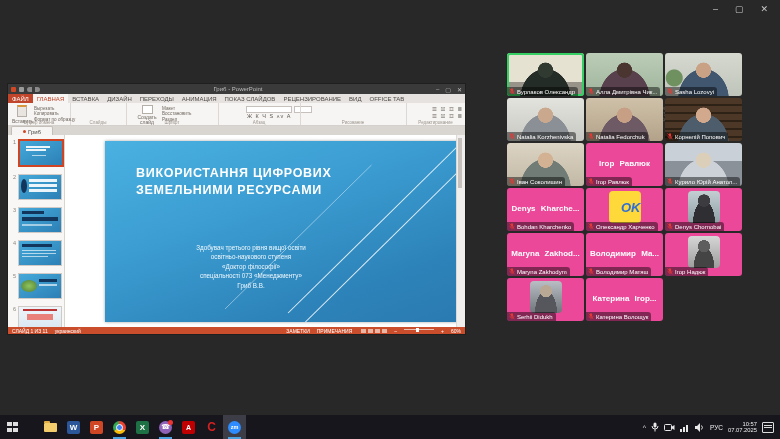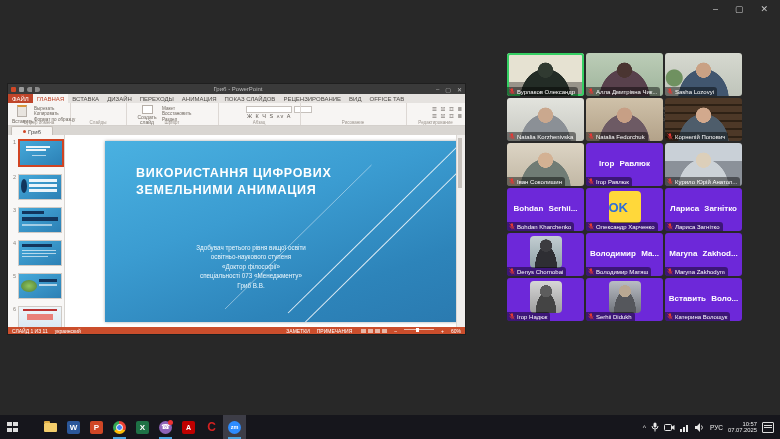--- a/index.html
+++ b/index.html
@@ -74,34 +74,34 @@
   .vscroll i{position:absolute;top:3px;left:1px;width:4px;height:50px;background:#c6c1bc;display:block;}
   .statusbar{position:absolute;left:0;right:0;bottom:0;height:7px;background:#cb4e2c;color:#fff;
              font-size:5px;display:flex;align-items:center;padding:0 4px;gap:7px;white-space:nowrap;}
   .statusbar .sp{flex:1;}
   .statusbar .vico{display:inline-block;width:5px;height:4px;background:#e9b7a6;margin-left:2px;}
   .statusbar .track{display:inline-block;width:30px;height:1px;background:#eac0b2;position:relative;top:-1px;}
   .statusbar .knob{position:absolute;left:12px;top:-1.5px;width:3px;height:4px;background:#fff;}
   
   .gallery{position:absolute;left:507px;top:53px;width:235px;display:grid;
            grid-template-columns:repeat(3,77px);grid-auto-rows:43px;gap:2px;}
-  .tile{position:relative;background:#6d28d9;border-radius:3px;overflow:hidden;}
+  .tile{position:relative;background:#ec4899;border-radius:3px;overflow:hidden;}
   .tile.active{box-shadow:0 0 0 2px #35cf63 inset;}
   .tile .fig{position:absolute;inset:0;
      background:radial-gradient(circle at 50% 40%, var(--head) 0 16%, transparent 17%),
                 radial-gradient(ellipse at 50% 108%, var(--body) 0 46%, transparent 47%);}
   .lbl{position:absolute;left:0;bottom:0;max-width:96%;display:flex;align-items:center;gap:2px;
        background:rgba(0,0,0,.45);border-radius:0 3px 0 0;color:#fff;font-size:6px;
        padding:1px 3px 1px 2px;white-space:nowrap;overflow:hidden;}
   .lbl svg{flex:0 0 auto;}
   .cname{position:absolute;top:37%;left:0;right:0;text-align:center;color:#fff;font-weight:bold;
          font-size:8px;word-spacing:3px;white-space:nowrap;overflow:hidden;}
   .avi{position:absolute;left:50%;top:3px;transform:translateX(-50%);width:32px;height:32px;
        border-radius:4px;overflow:hidden;}
-  .avi.ok{background:#ffd83a;display:flex;align-items:center;justify-content:flex-start;}
+  .avi.ok{background:#ffd83a;display:flex;align-items:center;justify-content:flex-end;font-style:italic;}
   .avi.ok b{color:#2f6fd6;font-size:13px;letter-spacing:0;}
   .avi.photo{background:radial-gradient(circle at 50% 32%, #5d5d5d 0 22%, transparent 23%),
              radial-gradient(ellipse at 50% 100%, #444 0 45%, transparent 46%),
              linear-gradient(#d6d6d6,#9d9d9d);}
   .avi.outdoor{background:radial-gradient(circle at 50% 30%, #3c3c40 0 22%, transparent 23%),
              radial-gradient(ellipse at 50% 100%, #2e2e33 0 48%, transparent 49%),
              linear-gradient(#c3ced2,#8fa0a6);}
   .avi.car{background:radial-gradient(circle at 50% 32%, #b9a893 0 22%, transparent 23%),
              radial-gradient(ellipse at 50% 100%, #55575c 0 48%, transparent 49%),
              linear-gradient(#b9bdc4,#70747b);}
@@ -316,21 +316,21 @@
       </div>
       <div class="canvas">
         <div class="slide">
           <svg class="lines" viewBox="0 0 351 181" preserveAspectRatio="none">
             <line x1="180" y1="172" x2="348" y2="4" stroke="rgba(255,255,255,.85)" stroke-width="1"></line>
             <line x1="197" y1="181" x2="351" y2="27" stroke="rgba(255,255,255,.85)" stroke-width="1"></line>
             <line x1="118" y1="168" x2="262" y2="24" stroke="rgba(255,255,255,.55)" stroke-width="0.8"></line>
           </svg>
           <div class="s-title">
             <div>ВИКОРИСТАННЯ  ЦИФРОВИХ</div>
-            <div>ЗЕМЕЛЬНИМИ АНИМАЦИЯ</div>
+            <div>ЗЕМЕЛЬНИМИ РЕСУРСАМИ</div>
           </div>
           <div class="s-sub">
             <div>Здобувач третього рівня вищої освіти</div>
             <div>освітньо-наукового ступеня</div>
             <div>«Доктор філософії»</div>
             <div>спеціальності 073 «Менеджменту»</div>
             <div>Гриб В.В.</div>
           </div>
         </div>
       </div>
@@ -461,21 +461,21 @@
           <svg width="6" height="7" viewBox="0 0 8 10">
             <rect x="2.5" y="0.5" width="3" height="5" rx="1.5" fill="#e53935"></rect>
             <path d="M1 4a3 3 0 0 0 6 0" fill="none" stroke="#e53935" stroke-width="1"></path>
             <line x1="4" y1="7" x2="4" y2="9" stroke="#e53935" stroke-width="1"></line>
             <line x1="0.5" y1="0.5" x2="7.5" y2="9" stroke="#e53935" stroke-width="1"></line>
           </svg>
           <span>Курило Юрій Анатол...</span>
         </div>
     </div>
     <div class="tile">
-      <div class="cname">Bohdan Serhii...</div>
+      <div class="cname">Denys Kharche...</div>
       <div class="lbl">
           <svg width="6" height="7" viewBox="0 0 8 10">
             <rect x="2.5" y="0.5" width="3" height="5" rx="1.5" fill="#e53935"></rect>
             <path d="M1 4a3 3 0 0 0 6 0" fill="none" stroke="#e53935" stroke-width="1"></path>
             <line x1="4" y1="7" x2="4" y2="9" stroke="#e53935" stroke-width="1"></line>
             <line x1="0.5" y1="0.5" x2="7.5" y2="9" stroke="#e53935" stroke-width="1"></line>
           </svg>
           <span>Bohdan Kharchenko</span>
         </div>
     </div>
@@ -488,68 +488,56 @@
           <svg width="6" height="7" viewBox="0 0 8 10">
             <rect x="2.5" y="0.5" width="3" height="5" rx="1.5" fill="#e53935"></rect>
             <path d="M1 4a3 3 0 0 0 6 0" fill="none" stroke="#e53935" stroke-width="1"></path>
             <line x1="4" y1="7" x2="4" y2="9" stroke="#e53935" stroke-width="1"></line>
             <line x1="0.5" y1="0.5" x2="7.5" y2="9" stroke="#e53935" stroke-width="1"></line>
           </svg>
           <span>Олександр Харченко</span>
         </div>
     </div>
     <div class="tile">
-      <div class="cname">Лариса Загнітко</div>
-      <div class="lbl">
-          <svg width="6" height="7" viewBox="0 0 8 10">
-            <rect x="2.5" y="0.5" width="3" height="5" rx="1.5" fill="#e53935"></rect>
-            <path d="M1 4a3 3 0 0 0 6 0" fill="none" stroke="#e53935" stroke-width="1"></path>
-            <line x1="4" y1="7" x2="4" y2="9" stroke="#e53935" stroke-width="1"></line>
-            <line x1="0.5" y1="0.5" x2="7.5" y2="9" stroke="#e53935" stroke-width="1"></line>
-          </svg>
-          <span>Лариса Загнітко</span>
-        </div>
-    </div>
-    <div class="tile">
       <div class="avi outdoor"></div>
       <div class="lbl">
           <svg width="6" height="7" viewBox="0 0 8 10">
             <rect x="2.5" y="0.5" width="3" height="5" rx="1.5" fill="#e53935"></rect>
             <path d="M1 4a3 3 0 0 0 6 0" fill="none" stroke="#e53935" stroke-width="1"></path>
             <line x1="4" y1="7" x2="4" y2="9" stroke="#e53935" stroke-width="1"></line>
             <line x1="0.5" y1="0.5" x2="7.5" y2="9" stroke="#e53935" stroke-width="1"></line>
           </svg>
           <span>Denys Chornobai</span>
         </div>
     </div>
 
     <div class="tile">
+      <div class="cname">Maryna Zakhod...</div>
+      <div class="lbl">
+          <svg width="6" height="7" viewBox="0 0 8 10">
+            <rect x="2.5" y="0.5" width="3" height="5" rx="1.5" fill="#e53935"></rect>
+            <path d="M1 4a3 3 0 0 0 6 0" fill="none" stroke="#e53935" stroke-width="1"></path>
+            <line x1="4" y1="7" x2="4" y2="9" stroke="#e53935" stroke-width="1"></line>
+            <line x1="0.5" y1="0.5" x2="7.5" y2="9" stroke="#e53935" stroke-width="1"></line>
+          </svg>
+          <span>Maryna Zakhodym</span>
+        </div>
+    </div>
+    <div class="tile">
       <div class="cname">Володимир Ма...</div>
       <div class="lbl">
           <svg width="6" height="7" viewBox="0 0 8 10">
             <rect x="2.5" y="0.5" width="3" height="5" rx="1.5" fill="#e53935"></rect>
             <path d="M1 4a3 3 0 0 0 6 0" fill="none" stroke="#e53935" stroke-width="1"></path>
             <line x1="4" y1="7" x2="4" y2="9" stroke="#e53935" stroke-width="1"></line>
             <line x1="0.5" y1="0.5" x2="7.5" y2="9" stroke="#e53935" stroke-width="1"></line>
           </svg>
           <span>Володимир Матяш</span>
         </div>
     </div>
-    <div class="tile">
-      <div class="cname">Maryna Zakhod...</div>
-      <div class="lbl">
-          <svg width="6" height="7" viewBox="0 0 8 10">
-            <rect x="2.5" y="0.5" width="3" height="5" rx="1.5" fill="#e53935"></rect>
-            <path d="M1 4a3 3 0 0 0 6 0" fill="none" stroke="#e53935" stroke-width="1"></path>
-            <line x1="4" y1="7" x2="4" y2="9" stroke="#e53935" stroke-width="1"></line>
-            <line x1="0.5" y1="0.5" x2="7.5" y2="9" stroke="#e53935" stroke-width="1"></line>
-          </svg>
-          <span>Maryna Zakhodym</span>
-        </div>
-    </div>
 
     <div class="tile">
       <div class="avi photo"></div>
       <div class="lbl">
           <svg width="6" height="7" viewBox="0 0 8 10">
             <rect x="2.5" y="0.5" width="3" height="5" rx="1.5" fill="#e53935"></rect>
             <path d="M1 4a3 3 0 0 0 6 0" fill="none" stroke="#e53935" stroke-width="1"></path>
             <line x1="4" y1="7" x2="4" y2="9" stroke="#e53935" stroke-width="1"></line>
             <line x1="0.5" y1="0.5" x2="7.5" y2="9" stroke="#e53935" stroke-width="1"></line>
           </svg>
@@ -562,21 +550,21 @@
           <svg width="6" height="7" viewBox="0 0 8 10">
             <rect x="2.5" y="0.5" width="3" height="5" rx="1.5" fill="#e53935"></rect>
             <path d="M1 4a3 3 0 0 0 6 0" fill="none" stroke="#e53935" stroke-width="1"></path>
             <line x1="4" y1="7" x2="4" y2="9" stroke="#e53935" stroke-width="1"></line>
             <line x1="0.5" y1="0.5" x2="7.5" y2="9" stroke="#e53935" stroke-width="1"></line>
           </svg>
           <span>Serhii Didukh</span>
         </div>
     </div>
     <div class="tile">
-      <div class="cname">Вставить Воло...</div>
+      <div class="cname">Катерина Ігор...</div>
       <div class="lbl">
           <svg width="6" height="7" viewBox="0 0 8 10">
             <rect x="2.5" y="0.5" width="3" height="5" rx="1.5" fill="#e53935"></rect>
             <path d="M1 4a3 3 0 0 0 6 0" fill="none" stroke="#e53935" stroke-width="1"></path>
             <line x1="4" y1="7" x2="4" y2="9" stroke="#e53935" stroke-width="1"></line>
             <line x1="0.5" y1="0.5" x2="7.5" y2="9" stroke="#e53935" stroke-width="1"></line>
           </svg>
           <span>Катерина Волощук</span>
         </div>
     </div>

